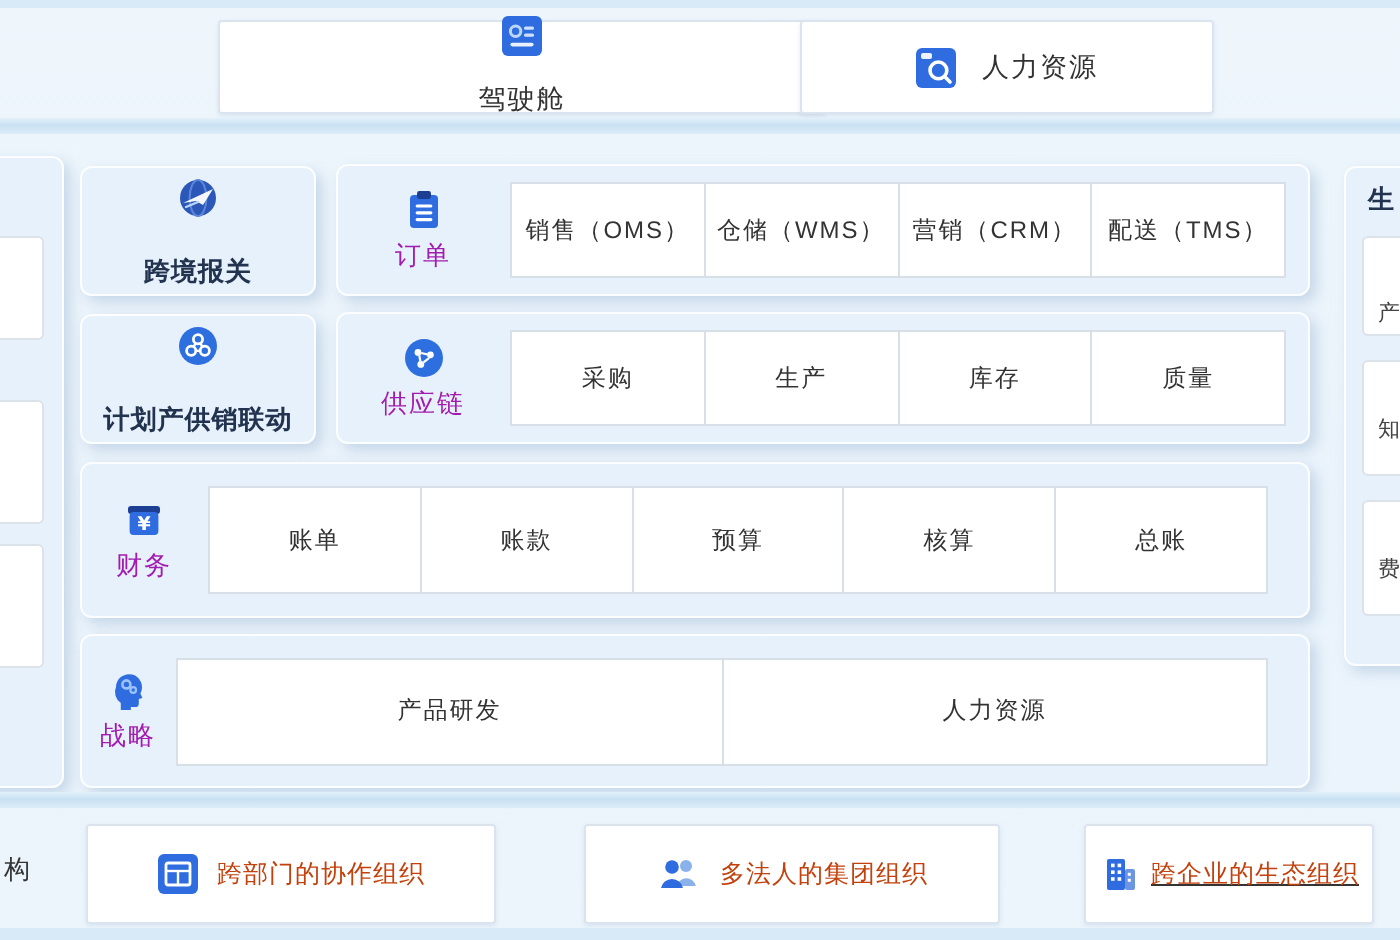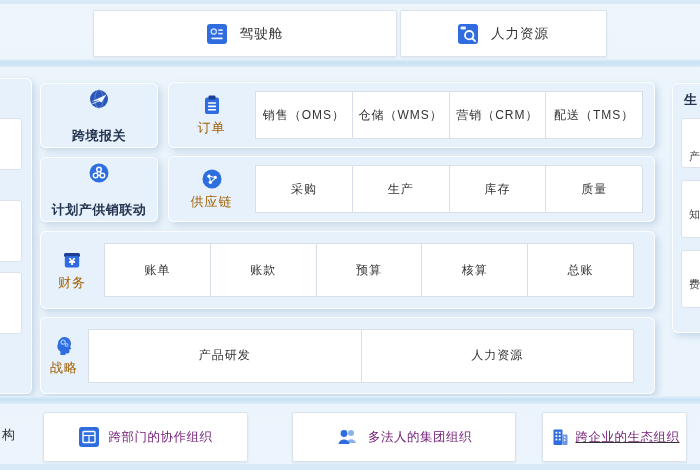--- a/index.html
+++ b/index.html
@@ -21,50 +21,50 @@
   }
   .hdr-label{font-size:13.5px;color:#333;letter-spacing:1px;}
   .panel{
     position:absolute;background:#e7f1fb;border-radius:6px;box-sizing:border-box;
     box-shadow:3px 3px 7px rgba(140,170,202,.40),inset 0 0 0 1px rgba(255,255,255,.85);
   }
   .card{display:flex;flex-direction:column;align-items:center;justify-content:center;gap:16px;cursor:pointer;}
   .card-title{font-size:13px;font-weight:bold;color:#22334f;letter-spacing:.5px;}
   .row-panel{display:flex;align-items:center;}
   .icon-col{display:flex;flex-direction:column;align-items:center;justify-content:center;gap:3px;flex:0 0 auto;}
-  .row-label{font-size:13px;color:#a16207;letter-spacing:1px;font-family:Liberation Serif, serif;}
+  .row-label{font-size:13px;color:#a21caf;letter-spacing:1px;font-family:Liberation Serif, serif;}
   .cells{flex:1;display:flex;align-items:center;}
   .cell{
     flex:1;background:#fff;border:1px solid #d9dfe7;margin-left:-1px;
     display:flex;align-items:center;justify-content:center;
     font-size:12px;color:#333;letter-spacing:1px;cursor:pointer;
   }
   .cell:first-child{margin-left:0;}
   .c46{height:46px;} .c52{height:52px;}
   .sliver-box{position:absolute;background:#fff;border:1px solid #dbe2ea;border-radius:3px;box-sizing:border-box;cursor:pointer;}
   .rp-title{position:absolute;font-size:13px;font-weight:bold;color:#22334f;}
   .rp-char{position:absolute;font-size:11px;color:#444;}
   .ft-box{
     position:absolute;top:412px;height:50px;background:#fff;
     border:1px solid #dbe4ee;border-radius:2px;box-sizing:border-box;
     display:flex;align-items:center;justify-content:center;gap:10px;
     box-shadow:0 1px 2px rgba(150,180,210,.25);cursor:pointer;
   }
-  .ft-label{font-size:12.5px;color:#701a75;letter-spacing:.5px;}
+  .ft-label{font-size:12.5px;color:#c2410c;letter-spacing:.5px;}
   .cut-char{position:absolute;left:2px;top:426px;font-size:13px;color:#333;}
   .ic{display:inline-flex;align-items:center;justify-content:center;}
 </style>
 </head>
 <body>
 
 <div class="stage">
 
   <div class="strip top"></div>
 
-  <div class="hdr-box" style="left:93px;width:304px;">
+  <div class="hdr-box" style="left:109px;width:304px;flex-direction:column;">
     <span class="ic">
       <svg width="20" height="20" viewBox="0 0 20 20">
         <rect x="0" y="0" width="20" height="20" rx="3" fill="#2e6ce0"></rect>
         <circle cx="6.8" cy="7.6" r="2.6" fill="none" stroke="#bcd7ff" stroke-width="1.5"></circle>
         <rect x="11" y="5.2" width="5" height="1.7" rx=".8" fill="#cfe0ff"></rect>
         <rect x="11" y="8.7" width="5" height="1.7" rx=".8" fill="#cfe0ff"></rect>
         <rect x="4.2" y="13.4" width="11.6" height="1.8" rx=".9" fill="#ffffff" opacity=".9"></rect>
       </svg>
     </span>
     <span class="hdr-label">驾驶舱</span>
@@ -218,21 +218,21 @@
       <svg width="20" height="20" viewBox="0 0 20 20">
         <rect x="0" y="0" width="20" height="20" rx="3" fill="#2e6ce0"></rect>
         <rect x="4" y="4.5" width="12" height="11" rx="1" fill="none" stroke="#ffffff" stroke-width="1.4"></rect>
         <line x1="4" y1="8.5" x2="16" y2="8.5" stroke="#ffffff" stroke-width="1.2"></line>
         <line x1="10" y1="8.5" x2="10" y2="15.5" stroke="#ffffff" stroke-width="1.2"></line>
       </svg>
     </span>
     <span class="ft-label">跨部门的协作组织</span>
   </div>
 
-  <div class="ft-box" style="left:292px;width:224px;">
+  <div class="ft-box" style="left:292px;width:208px;">
     <span class="ic">
       <svg width="22" height="20" viewBox="0 0 22 20">
         <circle cx="15" cy="6" r="3" fill="#8ab1ea"></circle>
         <path d="M10.5,16 a4.8,4.8 0 0 1 9.4,0 Z" fill="#8ab1ea"></path>
         <circle cx="8" cy="6.5" r="3.4" fill="#2e6ce0"></circle>
         <path d="M2.5,17 a5.6,5.6 0 0 1 11,0 Z" fill="#2e6ce0"></path>
       </svg>
     </span>
     <span class="ft-label">多法人的集团组织</span>
   </div>

